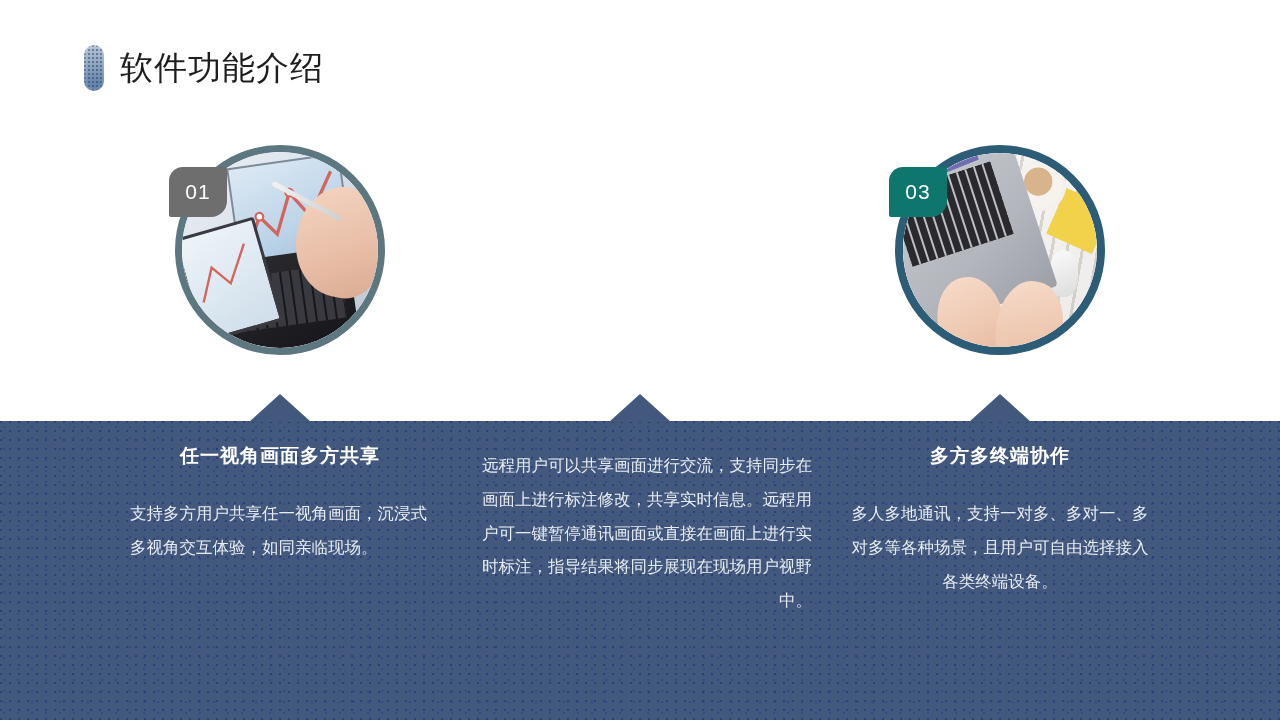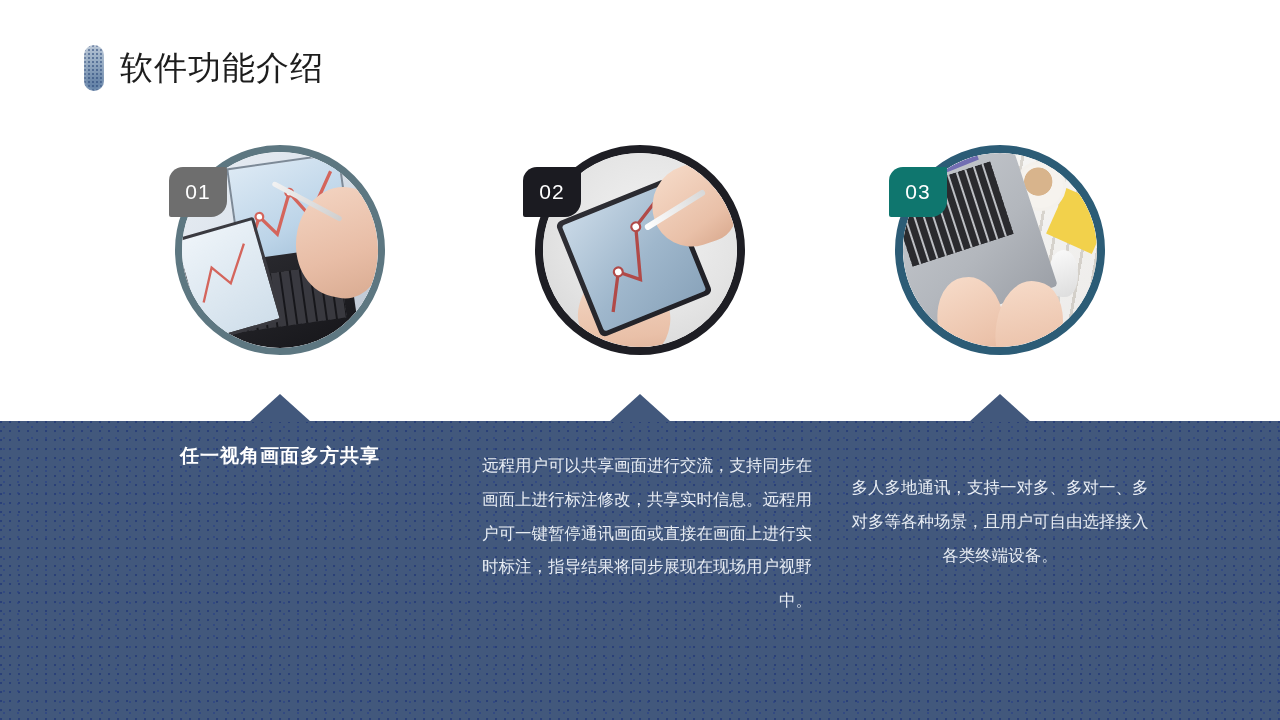--- a/index.html
+++ b/index.html
@@ -406,39 +406,20 @@
             <polyline points="12,84 34,44 52,70 82,26" fill="none" stroke="#d4655c" stroke-width="3"></polyline>
           </svg>
         </div>
         <div class="p1-hand"></div>
         <div class="p1-pen"></div>
       </div>
     </div>
     <div class="num-badge b1">01</div>
   </div>
 
-  <div class="circle-wrap c2">
-    <div class="photo-circle ring-2">
-      <div class="photo-inner photo-2">
-        <div class="p2-hand-b"></div>
-        <div class="p2-tablet">
-          <div class="p2-screen">
-            <svg class="zig" viewBox="0 0 100 100" preserveAspectRatio="none">
-              <polyline points="14,90 32,58 48,72 62,26 86,12" fill="none" stroke="#b14a48" stroke-width="3"></polyline>
-              <circle cx="32" cy="58" r="4" fill="#fff" stroke="#b14a48" stroke-width="2"></circle>
-              <circle cx="62" cy="26" r="4" fill="#fff" stroke="#b14a48" stroke-width="2"></circle>
-            </svg>
-          </div>
-        </div>
-        <div class="p2-hand-a"></div>
-        <div class="p2-pen"></div>
-      </div>
-    </div>
-    <div class="num-badge b2">02</div>
-  </div>
 
   <div class="circle-wrap c3">
     <div class="photo-circle ring-3">
       <div class="photo-inner photo-3">
         <div class="p3-desk"></div>
         <div class="p3-yellow"></div>
         <div class="p3-cup"></div>
         <div class="p3-mouse"></div>
         <div class="p3-laptop">
           <div class="p3-lid"></div>
@@ -454,21 +435,23 @@
 </div>
 
 <div class="blue-panel">
   <div class="notch n1"></div>
   <div class="notch n2"></div>
   <div class="notch n3"></div>
 
   <div class="cols">
     <div class="col col1">
       <div class="col-title">任一视角画面多方共享</div>
+      <div class="col-body">支持多方用户共享任一视角画面，沉浸式多视角交互体验，如同亲临现场。</div>
     </div>
     <div class="col col2">
       <div class="col-body">远程用户可以共享画面进行交流，支持同步在画面上进行标注修改，共享实时信息。远程用户可一键暂停通讯画面或直接在画面上进行实时标注，指导结果将同步展现在现场用户视野中。</div>
     </div>
     <div class="col col3">
+      <div class="col-title">多方多终端协作</div>
       <div class="col-body">多人多地通讯，支持一对多、多对一、多对多等各种场景，且用户可自由选择接入各类终端设备。</div>
     </div>
   </div>
 </div>
 
 </body></html>

